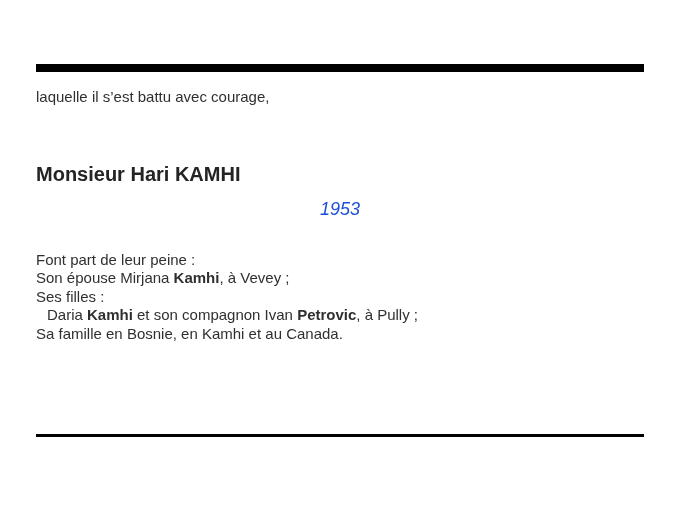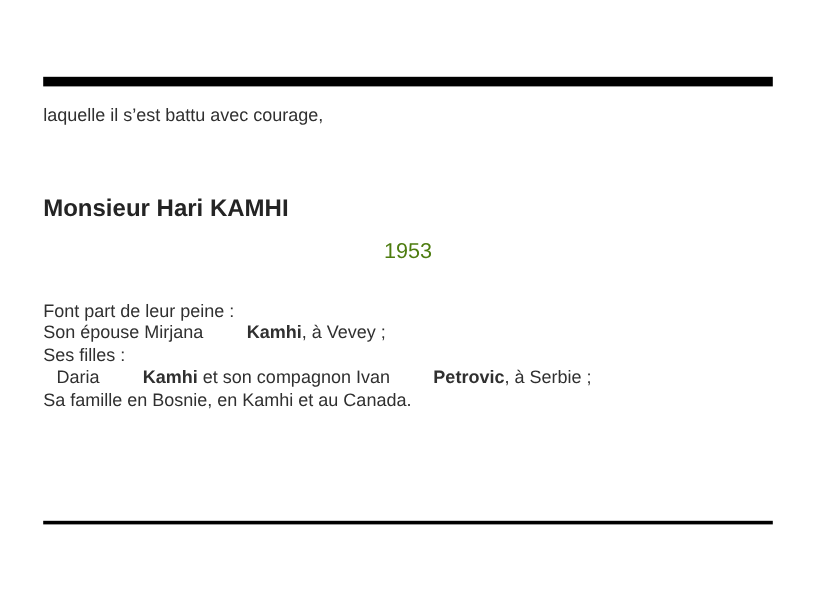--- a/index.html
+++ b/index.html
@@ -57,46 +57,47 @@
     line-height: 24px;
     color: #242424;
   }
   .year {
     position: absolute;
     left: 36px;
     top: 198px;
     width: 608px;
     text-align: center;
     font-size: 18px;
+    font-style: italic;
     line-height: 22px;
-    color: #4d7c0f;
+    color: #1d4ed8;
   }
   .line { white-space: nowrap; }
   .line.indent { padding-left: 11px; }
-  .b { font-weight: bold; margin-left: 32px; }
+  .b { font-weight: bold; }
 </style>
 </head>
 <body>
 
 <div class="page">
 
   <div class="rule-top"></div>
 
   <div class="textblock intro">
       <div class="line"><span>laquelle il s’est battu avec courage,</span></div>
     </div>
 
   <div class="name">Monsieur Hari KAMHI</div>
 
   <div class="year">1953</div>
 
   <div class="textblock family">
       <div class="line"><span>Font part de leur peine :</span></div>
       <div class="line"><span>Son épouse Mirjana </span><span class="b">Kamhi</span><span>, à Vevey ;</span></div>
       <div class="line"><span>Ses filles :</span></div>
-      <div class="line indent"><span>Daria </span><span class="b">Kamhi</span><span> et son compagnon Ivan </span><span class="b">Petrovic</span><span>, à Serbie ;</span></div>
+      <div class="line indent"><span>Daria </span><span class="b">Kamhi</span><span> et son compagnon Ivan </span><span class="b">Petrovic</span><span>, à Pully ;</span></div>
       <div class="line"><span>Sa famille en Bosnie, en Kamhi et au Canada.</span></div>
     </div>
 
 
   <div class="rule-bottom"></div>
 
 </div>
 
 </body></html>

